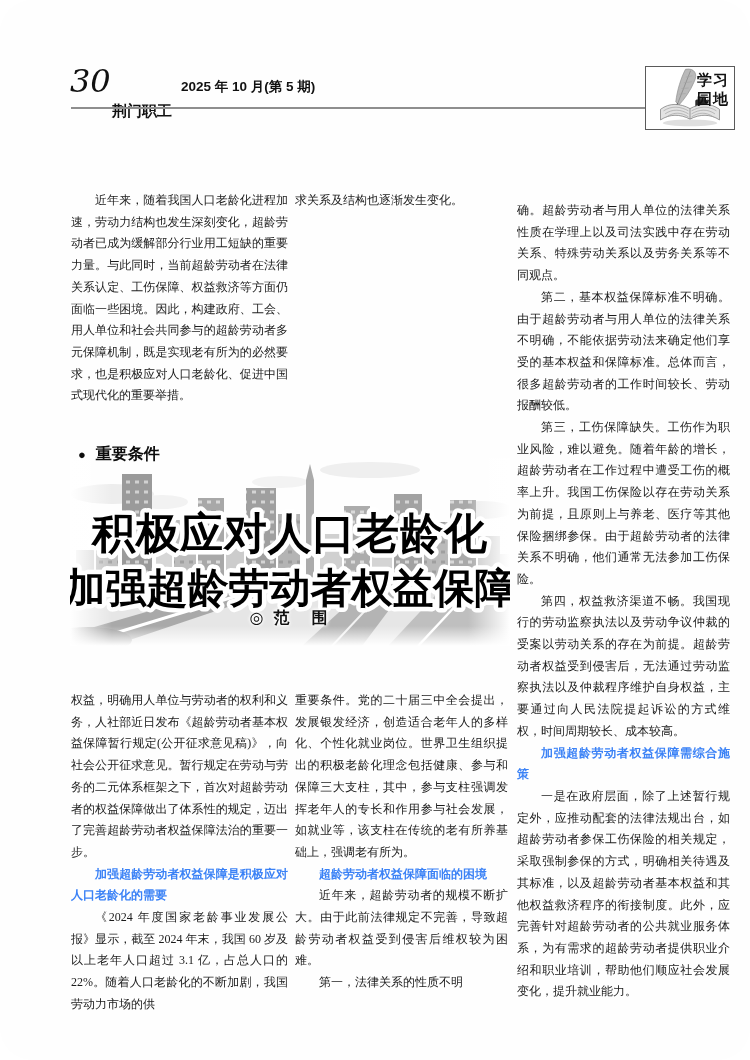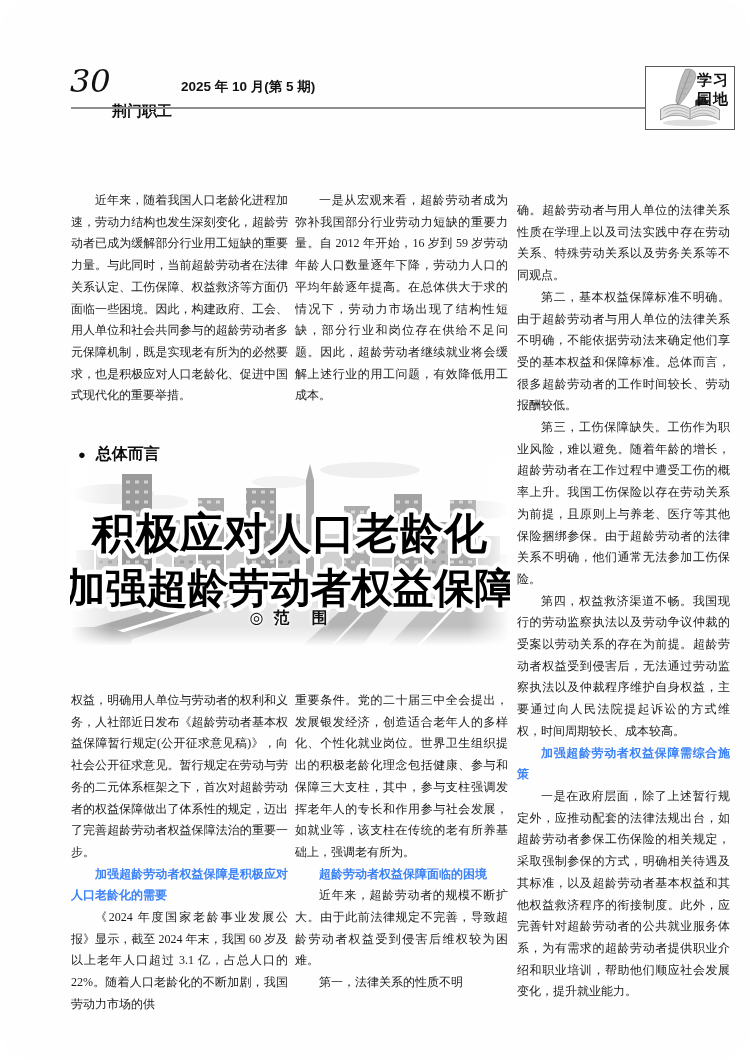--- a/index.html
+++ b/index.html
@@ -81,22 +81,22 @@
       <div>学习</div>
       <div>园地</div>
     </div>
   </div>
 
   <div class="col" id="c1t">
   <p class="para">近年来，随着我国人口老龄化进程加速，劳动力结构也发生深刻变化，超龄劳动者已成为缓解部分行业用工短缺的重要力量。与此同时，当前超龄劳动者在法律关系认定、工伤保障、权益救济等方面仍面临一些困境。因此，构建政府、工会、用人单位和社会共同参与的超龄劳动者多元保障机制，既是实现老有所为的必然要求，也是积极应对人口老龄化、促进中国式现代化的重要举措。</p>
 
 </div>
   <div class="col" id="c2t">
-
-  <p class="para">一是从宏观来看，超龄劳动者成为弥补我国部分行业劳动力短缺的重要力量。自 2012 年开始，16 岁到 59 岁劳动年龄人口数量逐年下降，劳动力人口的平均年龄逐年提高。在总体供大于求的情况下，劳动力市场出现了结构性短缺，部分行业和岗位存在供给不足问题。因此，超龄劳动者继续就业将会缓解上述行业的用工问题，有效降低用工成本。</p>
+  <p class="para cont">求关系及结构也逐渐发生变化。</p>
+
 
 </div>
   <div class="col" id="c3">
   <p class="para cont">确。超龄劳动者与用人单位的法律关系性质在学理上以及司法实践中存在劳动关系、特殊劳动关系以及劳务关系等不同观点。</p>
 
   <p class="para">第二，基本权益保障标准不明确。由于超龄劳动者与用人单位的法律关系不明确，不能依据劳动法来确定他们享受的基本权益和保障标准。总体而言，很多超龄劳动者的工作时间较长、劳动报酬较低。</p>
 
   <p class="para">第三，工伤保障缺失。工伤作为职业风险，难以避免。随着年龄的增长，超龄劳动者在工作过程中遭受工伤的概率上升。我国工伤保险以存在劳动关系为前提，且原则上与养老、医疗等其他保险捆绑参保。由于超龄劳动者的法律关系不明确，他们通常无法参加工伤保险。</p>
 
   <p class="para">第四，权益救济渠道不畅。我国现行的劳动监察执法以及劳动争议仲裁的受案以劳动关系的存在为前提。超龄劳动者权益受到侵害后，无法通过劳动监察执法以及仲裁程序维护自身权益，主要通过向人民法院提起诉讼的方式维权，时间周期较长、成本较高。</p>
@@ -118,21 +118,21 @@
   <p class="para bold">超龄劳动者权益保障面临的困境</p>
 
   <p class="para">近年来，超龄劳动者的规模不断扩大。由于此前法律规定不完善，导致超龄劳动者权益受到侵害后维权较为困难。</p>
 
   <p class="para">第一，法律关系的性质不明</p>
 </div>
 
   <div class="feature">
     <div class="section-label">
       <span class="bullet">●</span>
-      <span>总体而言</span>
+      <span>重要条件</span>
     </div>
 
     <svg class="skyline" viewBox="0 0 440 188" preserveAspectRatio="none" aria-hidden="true">
       <defs>
         <pattern id="winW" width="9" height="10" patternUnits="userSpaceOnUse">
           <rect x="2" y="2.5" width="4" height="3" fill="#ffffff" opacity="0.55"></rect>
         </pattern>
         <pattern id="winD" width="9" height="10" patternUnits="userSpaceOnUse">
           <rect x="2" y="2.5" width="4" height="3" fill="#7e7e7e" opacity="0.45"></rect>
         </pattern>

